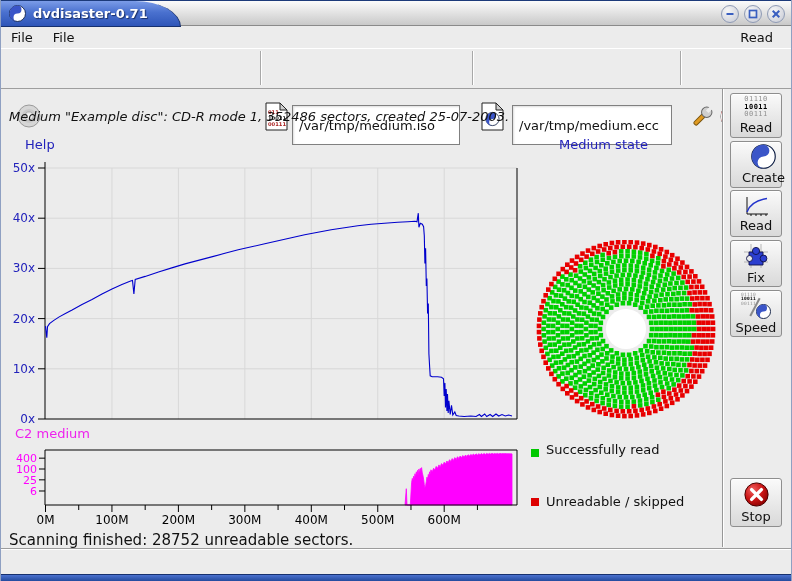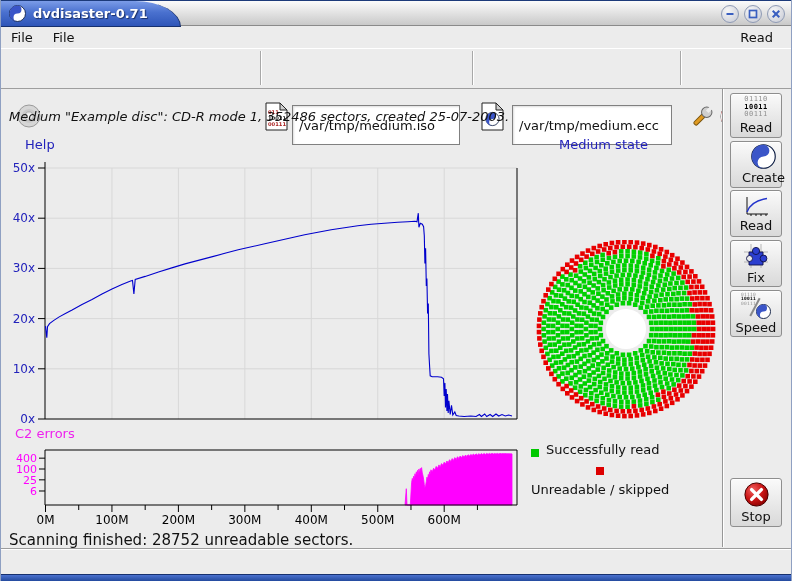--- a/index.html
+++ b/index.html
@@ -179,21 +179,21 @@
         <circle cx="14" cy="15" r="6" fill="none" stroke="#141414" stroke-width="2.2" stroke-dasharray="31 6.7" transform="rotate(255 14 15)"></circle>
         <line x1="14" y1="6.5" x2="14" y2="13" stroke="#141414" stroke-width="2.2"></line>
       </svg>
     </span>
   </div>
 
   <div class="info-line2">Medium "Example disc": CD-R mode 1, 352486 sectors, created 25-07-2003.</div>
 
   <div class="lbl-blue" style="left:24px;top:137px;">Help</div>
   <div class="lbl-blue" style="left:558px;top:137px;">Medium state</div>
-  <div class="lbl-magenta" style="left:14px;top:426px;">C2 errors</div>
+  <div class="lbl-magenta" style="left:14px;top:426px;">C2 medium</div>
 
   <svg id="speed-svg" style="position:absolute;left:0;top:154px;" width="530" height="272">
       <line x1="110.95" y1="14" x2="110.95" y2="265" stroke="#d8d8d8"></line>
       <line x1="177.4" y1="14" x2="177.4" y2="265" stroke="#d8d8d8"></line>
       <line x1="243.85" y1="14" x2="243.85" y2="265" stroke="#d8d8d8"></line>
       <line x1="310.3" y1="14" x2="310.3" y2="265" stroke="#d8d8d8"></line>
       <line x1="376.75" y1="14" x2="376.75" y2="265" stroke="#d8d8d8"></line>
       <line x1="443.2" y1="14" x2="443.2" y2="265" stroke="#d8d8d8"></line>
       <line x1="37" y1="265" x2="44" y2="265" stroke="#000"></line>
       <text x="34" y="269" text-anchor="end" fill="#2222bb" font-size="12">0x</text>
@@ -1043,21 +1043,21 @@
       <rect x="177.8" y="105.4" width="4.6" height="4.6" fill="#e80000"></rect>
       <rect x="178.9" y="99.2" width="4.6" height="4.6" fill="#e80000"></rect>
       <rect x="179.6" y="93.0" width="4.6" height="4.6" fill="#e80000"></rect>
       <circle cx="95" cy="89" r="20" fill="#ffffff"></circle>
     </svg>
 
   <div class="legend-row" style="top:442px;align-items:flex-end;">
     <span class="legend-chip" style="background-color: rgb(0, 200, 0);"></span>
     <span>Successfully read</span>
   </div>
-  <div class="legend-row" style="top:467px;flex-direction:column;">
+  <div class="legend-row" style="top:494px;">
     <span class="legend-chip" style="background-color: rgb(221, 0, 0);"></span>
     <span>Unreadable / skipped</span>
   </div>
 
   <div class="sidebar">
     <div class="side-btn" style="top:4px;height:45px;">
       <span class="bin-lines">
         <span class="bin-gray">01110</span>
         <span class="bin-black">10011</span>
         <span class="bin-gray">00111</span>

